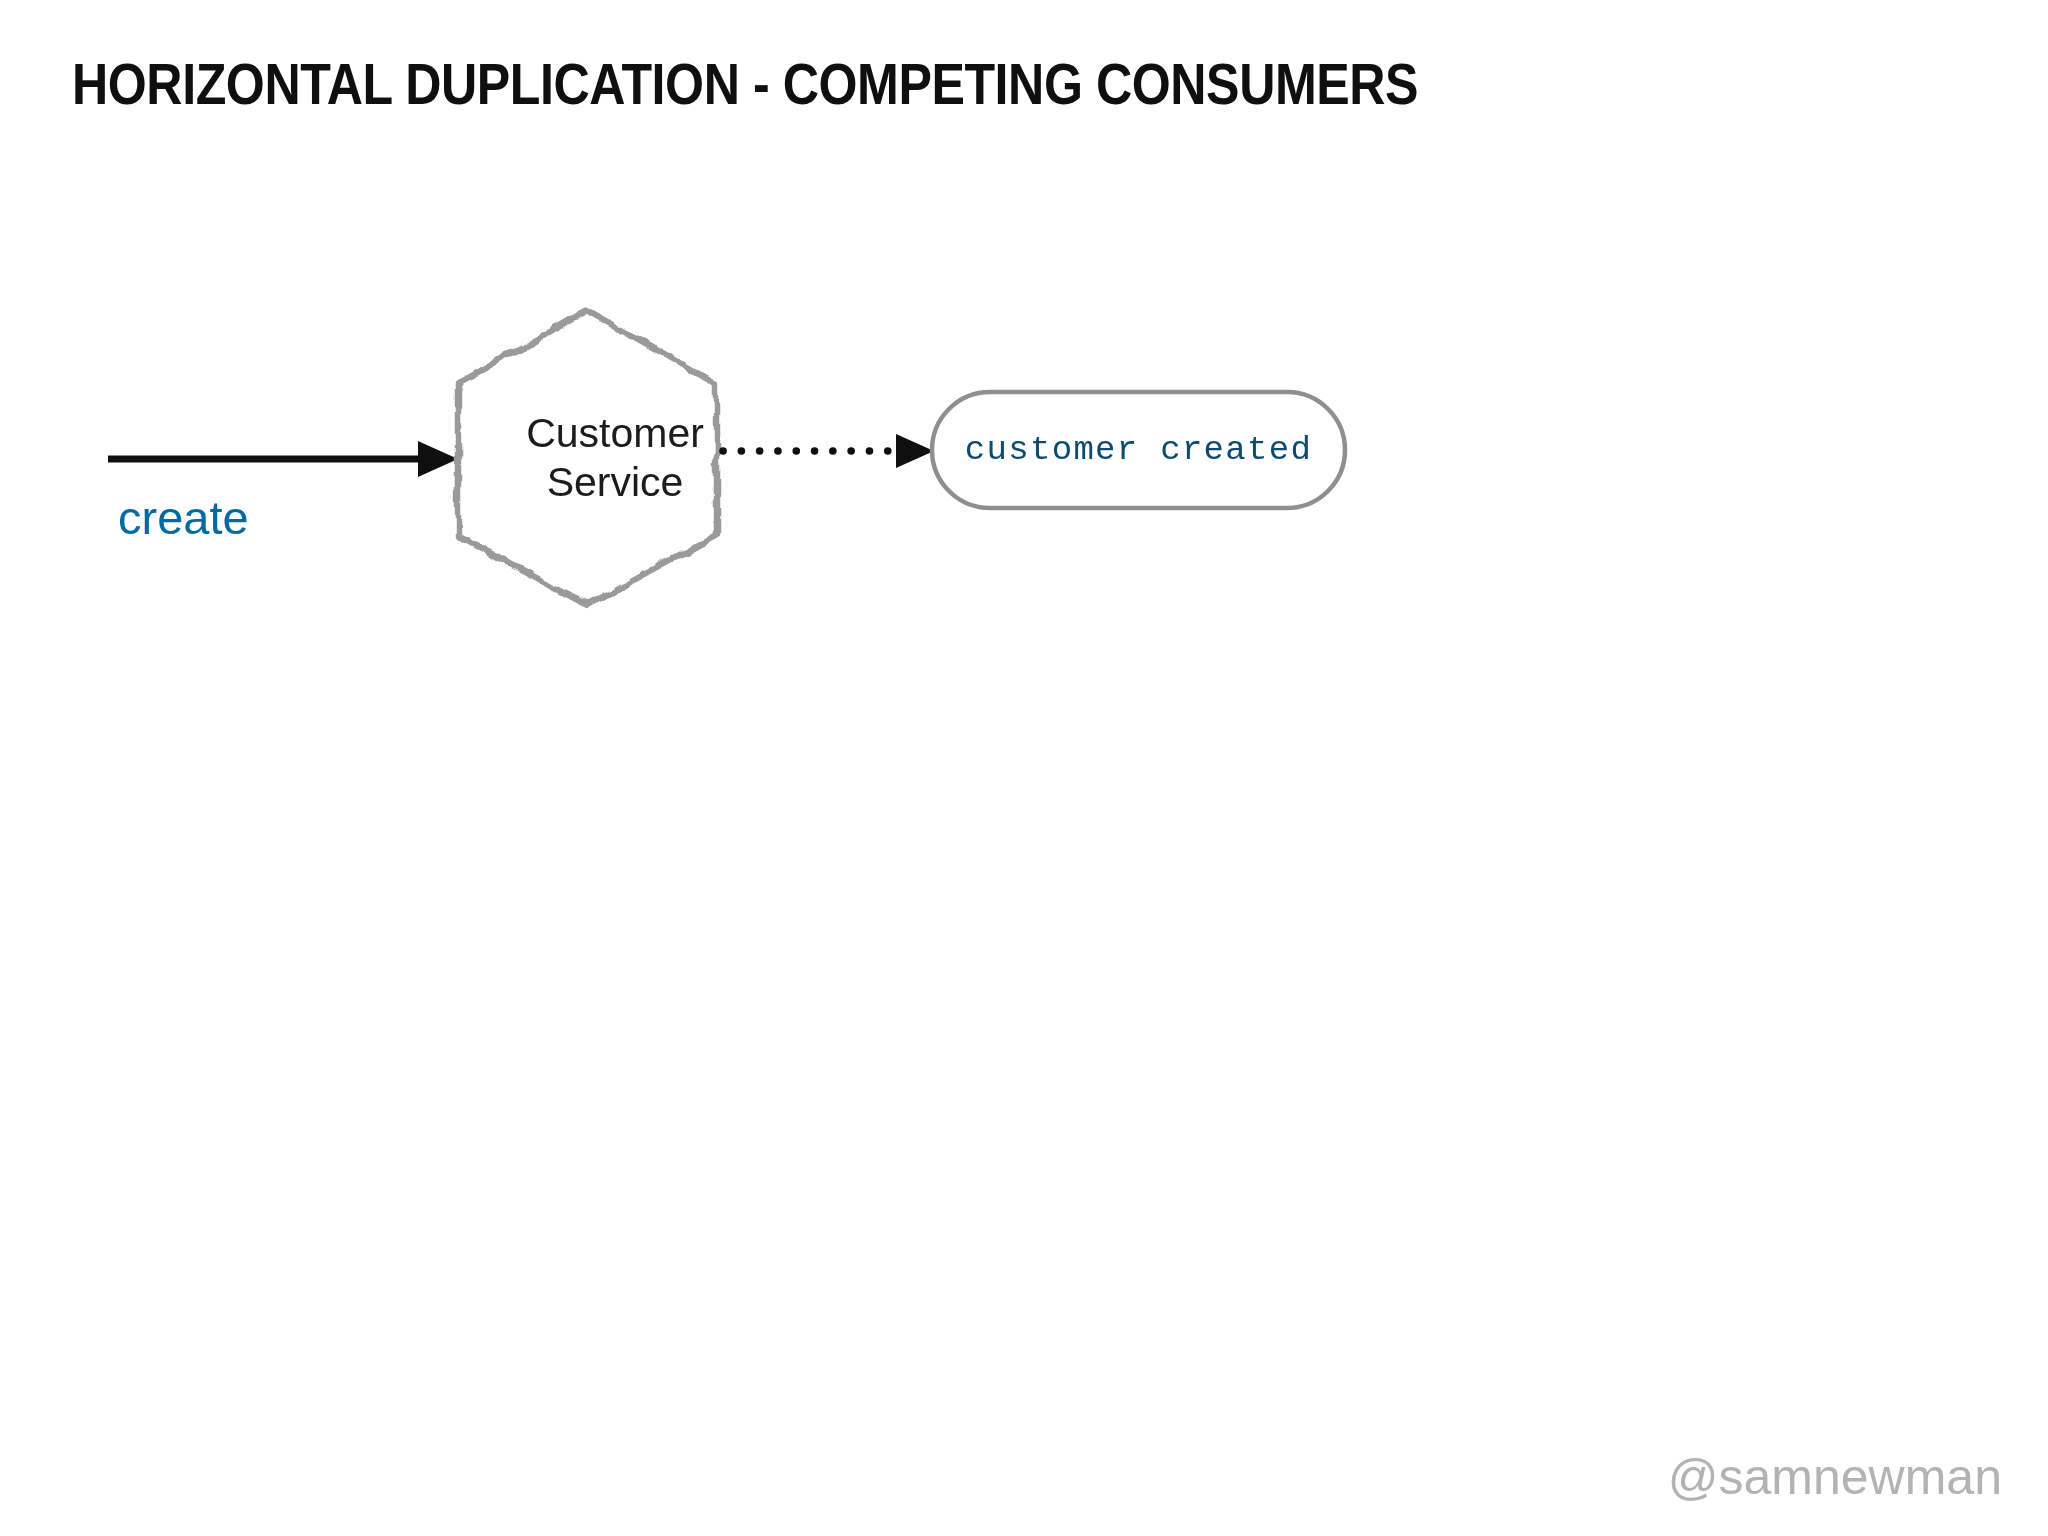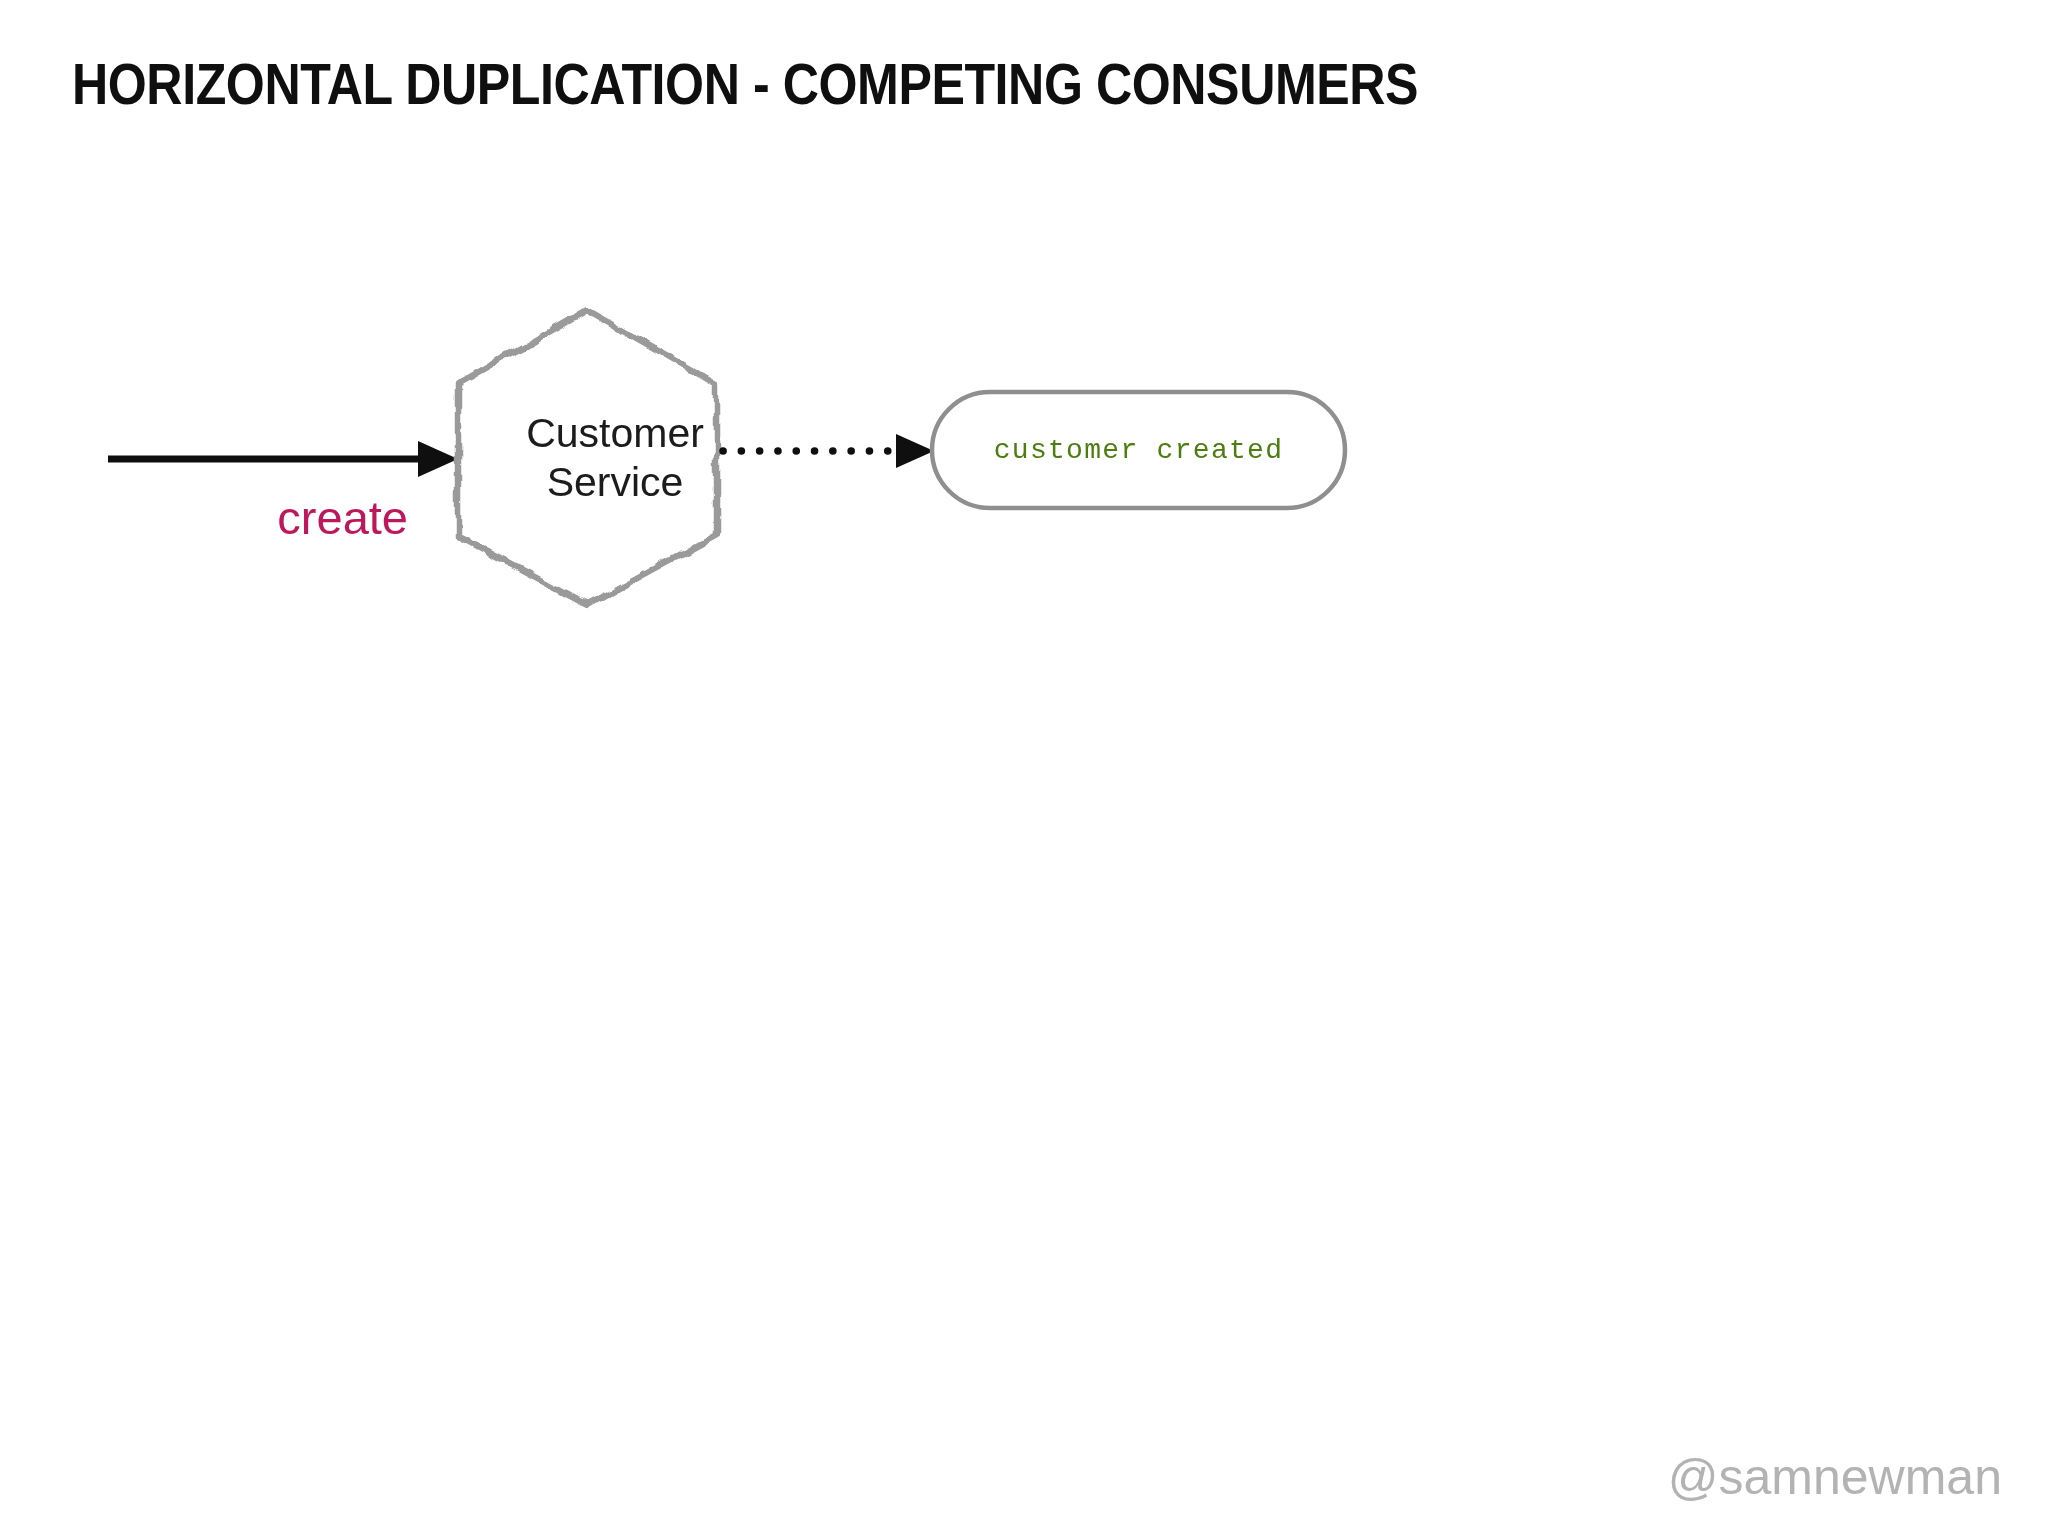--- a/index.html
+++ b/index.html
@@ -37,25 +37,25 @@
     left: 0;
     top: 0;
     width: 2048px;
     height: 1536px;
   }
   .create-label {
     position: absolute;
     left: 118px;
     top: 492px;
     width: 290px;
-    text-align: right;
+    text-align: left;
     font-size: 47px;
     line-height: 1.1;
     font-weight: 300;
-    color: #be185d;
+    color: #0369a1;
   }
   .hex-label {
     position: absolute;
     left: 484px;
     top: 358px;
     width: 262px;
     height: 200px;
     display: flex;
     align-items: center;
     justify-content: center;
@@ -68,23 +68,23 @@
   .event-label {
     position: absolute;
     left: 932px;
     top: 392px;
     width: 413px;
     height: 116px;
     display: flex;
     align-items: center;
     justify-content: center;
     font-family: "Liberation Mono", monospace;
-    font-size: 28px;
+    font-size: 34px;
     letter-spacing: 1.3px;
-    color: #4d7c0f;
+    color: #0c4a6e;
     white-space: nowrap;
   }
   .footer-left, .footer-right {
     position: absolute;
     top: 1452px;
     font-size: 50px;
     line-height: 1;
     font-weight: 300;
     color: #b3b3b3;
     white-space: nowrap;

